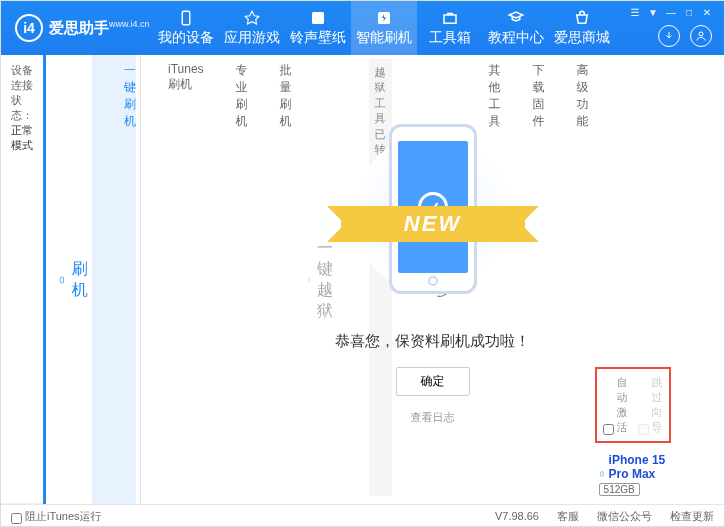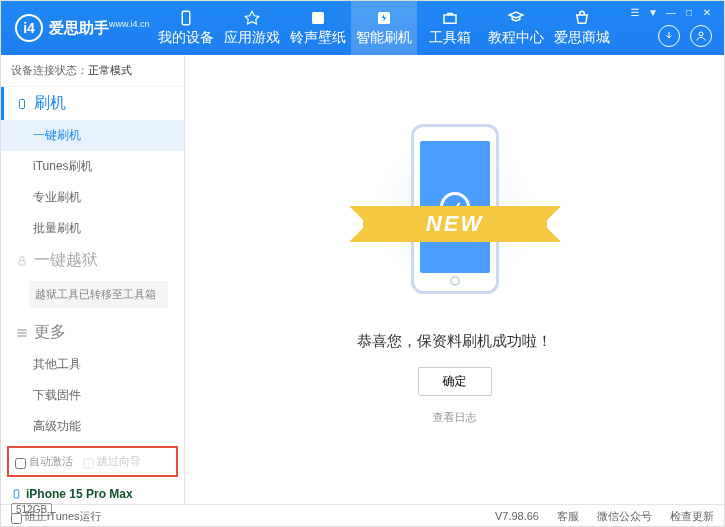--- a/index.html
+++ b/index.html
@@ -18,38 +18,38 @@
 .nav-icon { width: 20px; height: 18px; display: flex; align-items: center; justify-content: center; }
 .nav-icon svg { width: 18px; height: 18px; fill: #fff; stroke: #fff; }
 
 .header-right { position: absolute; right: 10px; top: 6px; display: flex; gap: 4px; font-size: 10px; }
 .header-right .btn { cursor: pointer; opacity: 0.9; width: 14px; text-align: center; }
 .header-circles { position: absolute; right: 12px; bottom: 8px; display: flex; gap: 10px; }
 .circle-btn { width: 22px; height: 22px; border: 1.5px solid #fff; border-radius: 50%; display: flex; align-items: center; justify-content: center; cursor: pointer; }
 .circle-btn svg { width: 12px; height: 12px; fill: none; stroke: #fff; stroke-width: 2; }
 
 .body { display: flex; height: 449px; }
-.sidebar { width: 184px; border-right: 1px solid #e5e5e5; display: flex; flex-direction: column; font-size: 12px; color: #666; }
+.sidebar { width: 140px; border-right: 1px solid #e5e5e5; display: flex; flex-direction: row; font-size: 12px; color: #666; }
 .conn-status { padding: 8px 10px; font-size: 11px; border-bottom: 1px solid #eee; }
 .conn-status b { color: #333; font-weight: normal; }
 
 .side-group { border-left: 3px solid #1e88f5; padding: 6px 0 6px 12px; color: #1e88f5; display: flex; align-items: center; gap: 6px; font-size: 16px; }
 .side-group.plain { border-left: 3px solid transparent; color: #aaa; }
 .side-group.more { border-left: 3px solid transparent; color: #888; }
 .side-item { padding: 7px 0 7px 32px; cursor: pointer; color: #666; }
 .side-item.active { background: #e8f2ff; color: #1e88f5; }
 .side-note { margin: 4px 16px 8px 28px; background: #f5f5f5; padding: 6px; font-size: 11px; color: #888; line-height: 1.4; }
 
 .sidebar-bottom { margin-top: auto; }
 .highlight-box { border: 2px solid #e74c3c; margin: 4px 6px; padding: 6px; display: flex; gap: 10px; font-size: 11px; color: #999; }
 .chk { display: flex; align-items: flex-end; gap: 3px; }
 .chk input { width: 11px; height: 11px; }
 
 .device-info { padding: 6px 10px 8px; font-size: 11px; }
-.device-name { color: #14532d; font-weight: bold; font-size: 12px; display: flex; align-items: flex-end; gap: 4px; }
+.device-name { color: #1d4ed8; font-weight: bold; font-size: 12px; display: flex; align-items: flex-end; gap: 4px; }
 .storage-badge { border: 1px solid #999; border-radius: 2px; padding: 0 4px; font-size: 10px; color: #666; display: inline-block; margin-top: 2px; }
 
 .main { flex: 1; display: flex; flex-direction: column; align-items: center; justify-content: center; position: relative; }
 .phone-illust { width: 160px; height: 200px; position: relative; margin-top: -20px; }
 .shadow-bg { position: absolute; width: 160px; height: 160px; border-radius: 50%; background: radial-gradient(circle, #e8f2ff 0%, #fff 70%); top: 20px; left: 0; }
 .phone-body { position: absolute; width: 88px; height: 170px; background: #fff; border: 3px solid #cdd9f0; border-radius: 12px; left: 36px; top: 10px; }
 .phone-screen { position: absolute; inset: 14px 6px 18px 6px; background: #4a9eff; border-radius: 2px; display: flex; align-items: center; justify-content: center; }
 .phone-check { width: 30px; height: 30px; border: 3px solid #fff; border-radius: 50%; display: flex; align-items: center; justify-content: center; }
 .phone-check svg { width: 16px; height: 16px; stroke: #fff; stroke-width: 3; fill: none; }
 .phone-home { position: absolute; bottom: 5px; left: 50%; transform: translateX(-50%); width: 10px; height: 10px; border: 2px solid #cdd9f0; border-radius: 50%; }

